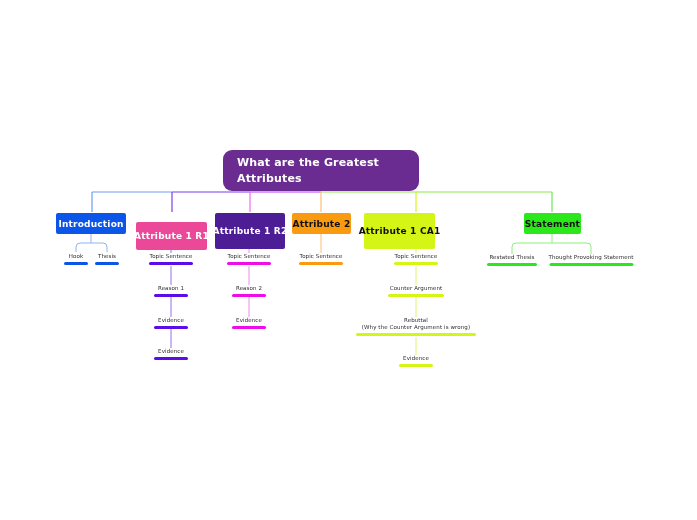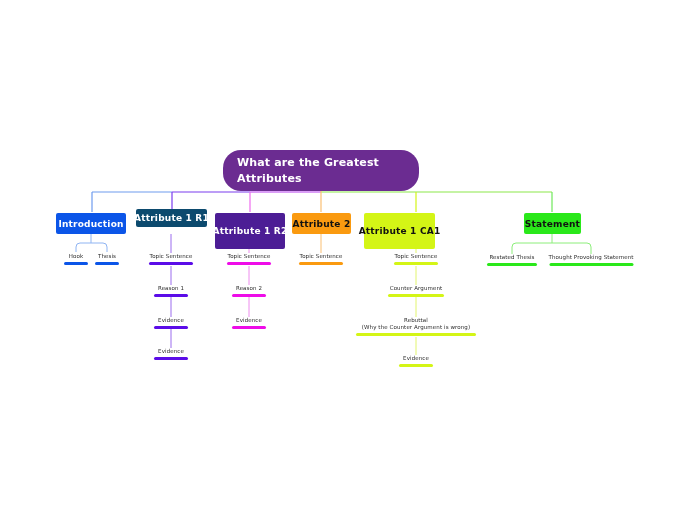--- a/index.html
+++ b/index.html
@@ -7,21 +7,21 @@
     width:697px;height:520px;position:relative;overflow:hidden;
     font-family:"DejaVu Sans","Liberation Sans",sans-serif;
     -webkit-font-smoothing:antialiased;
   }
   #canvas{position:absolute;inset:0;width:697px;height:520px;}
   #wires{position:absolute;left:0;top:0;width:697px;height:520px;pointer-events:none;}
 
   
   .root-node{
     position:absolute;box-sizing:border-box;
-    border-radius:18px;
+    border-radius:9px;
     display:flex;align-items:center;
     padding:0 14px;
     color:#ffffff;font-weight:bold;font-size:11px;line-height:1.45;
     letter-spacing:.15px;
   }
   
   .pill{
     position:absolute;box-sizing:border-box;
     border-radius:2px;
     display:flex;align-items:center;justify-content:center;
@@ -86,21 +86,21 @@
   </svg>
 
   <div class="root-node" style="left:223px;top:150px;width:196px;height:41px;background:#6B2C91;">
     <div>
       <div>What are the Greatest Attributes</div>
     </div>
   </div>
 
   <div class="pill" style="left:56px;top:213px;width:70px;height:21px;background:#0B55E8;color:#ffffff;">Introduction</div>
 
-  <div class="pill" style="left:136px;top:209px;width:71px;height:18px;background:#0c4a6e;color:#ffffff;">Attribute 1 R1</div>
+  <div class="pill" style="left:136px;top:222px;width:71px;height:28px;background:#ec4899;color:#ffffff;">Attribute 1 R1</div>
 
   <div class="pill" style="left:215px;top:213px;width:70px;height:36px;background:#4c1d95;color:#ffffff;">Attribute 1 R2</div>
 
   <div class="pill" style="left:292px;top:213px;width:59px;height:21px;background:#FA9A10;color:#111111;">Attribute 2</div>
 
   <div class="pill" style="left:364px;top:213px;width:71px;height:36px;background:#D4F516;color:#111111;">Attribute 1 CA1</div>
 
   <div class="pill" style="left:524px;top:213px;width:57px;height:21px;background:#2AE81A;color:#111111;">Statement</div>
 
   <div class="leaf" style="left:76px;top:253px;">

